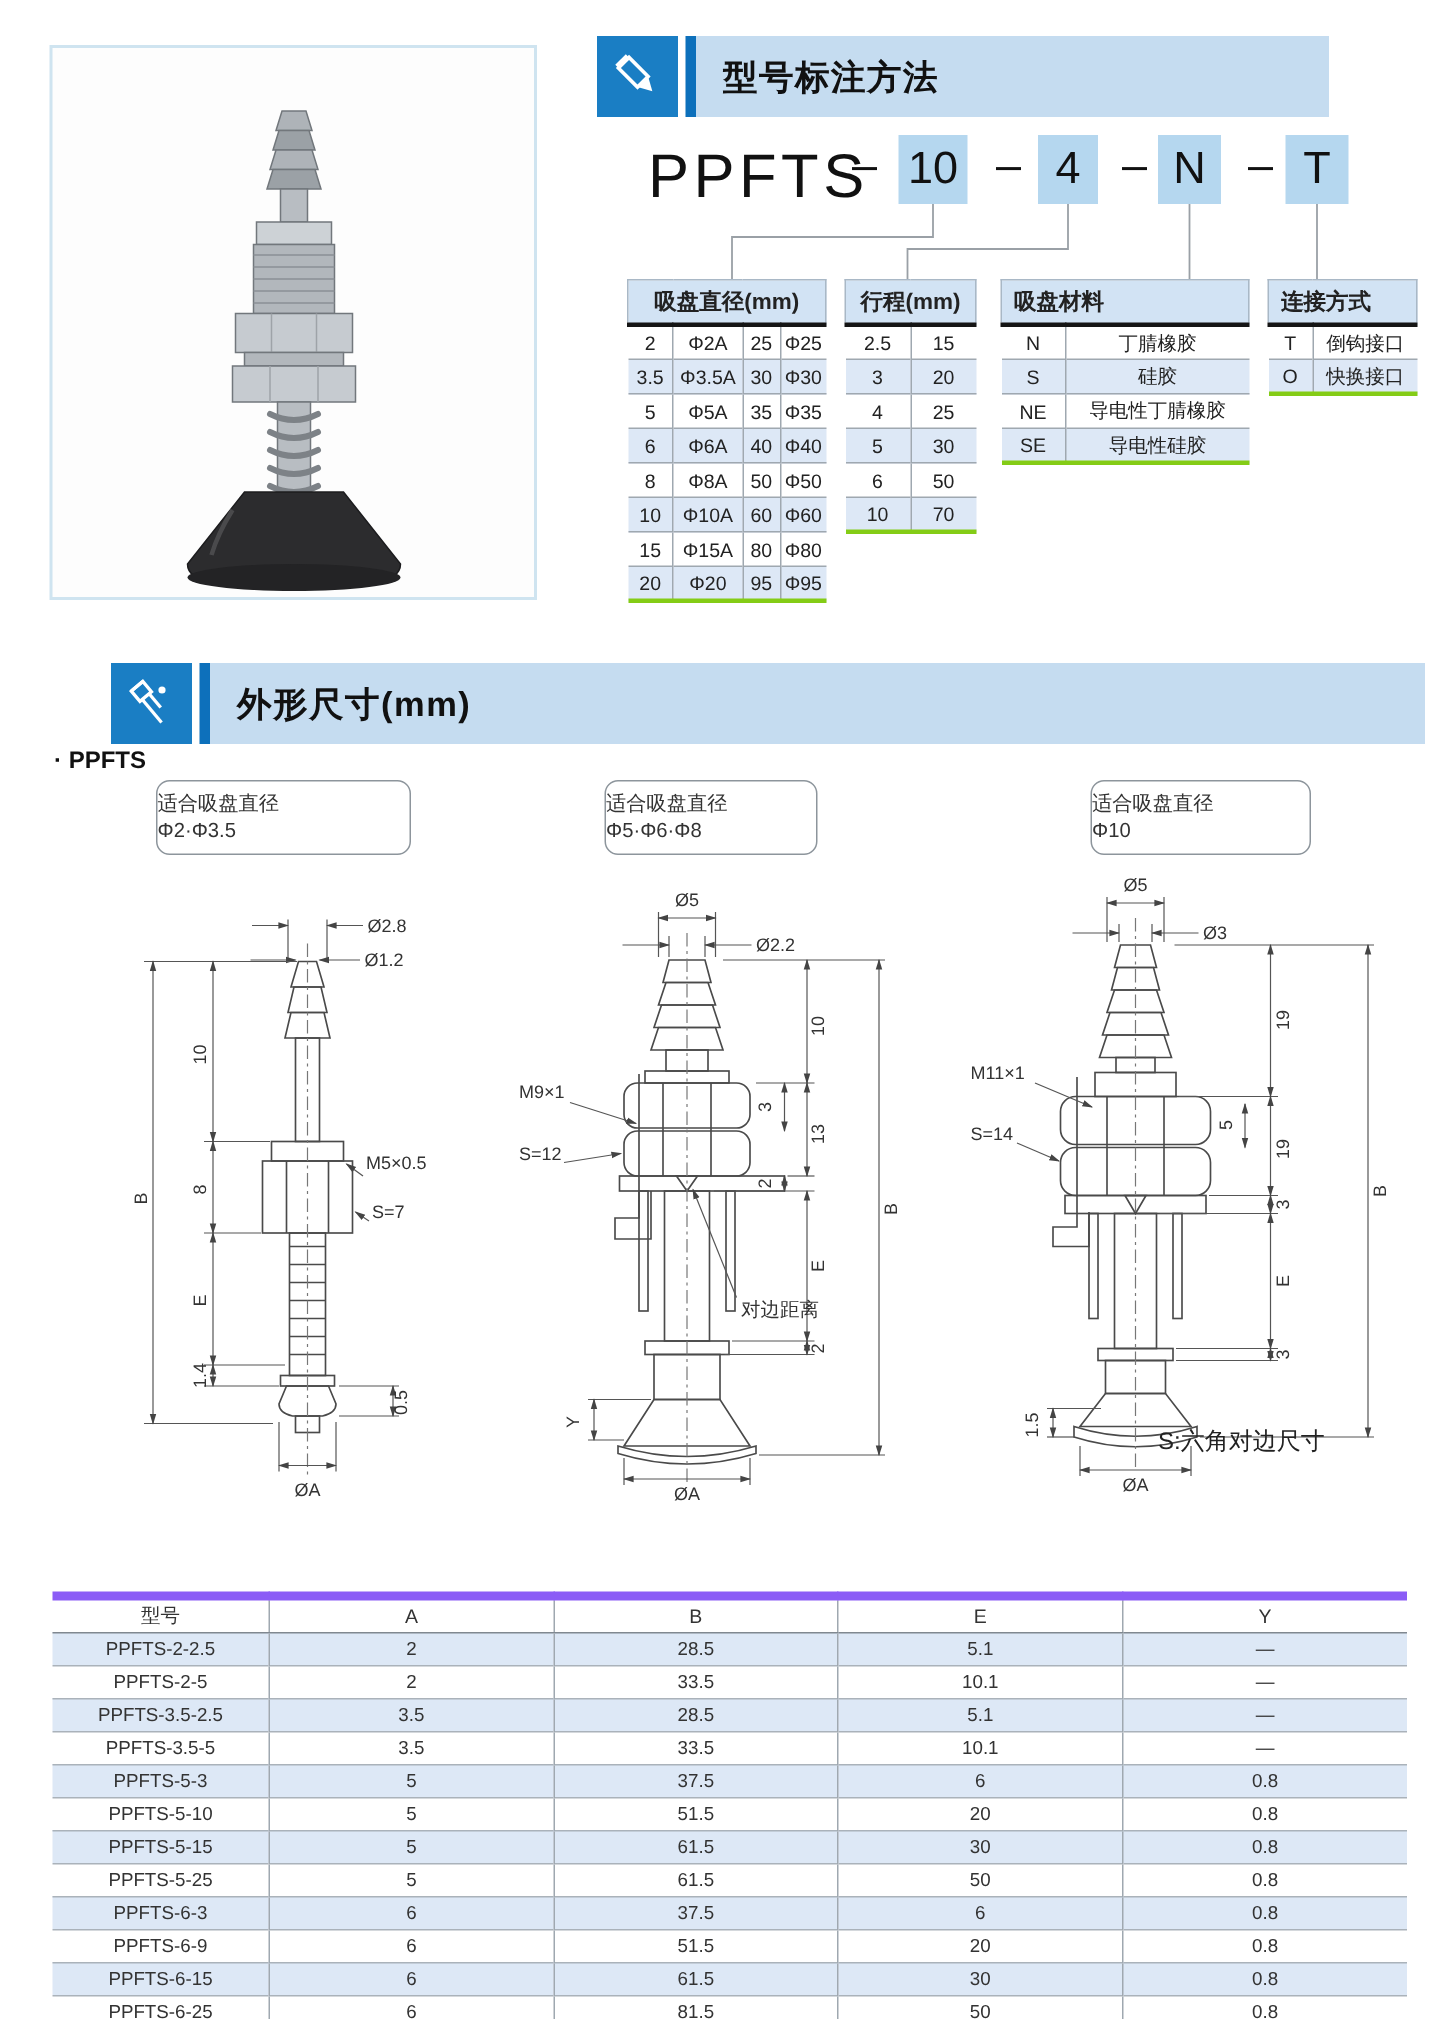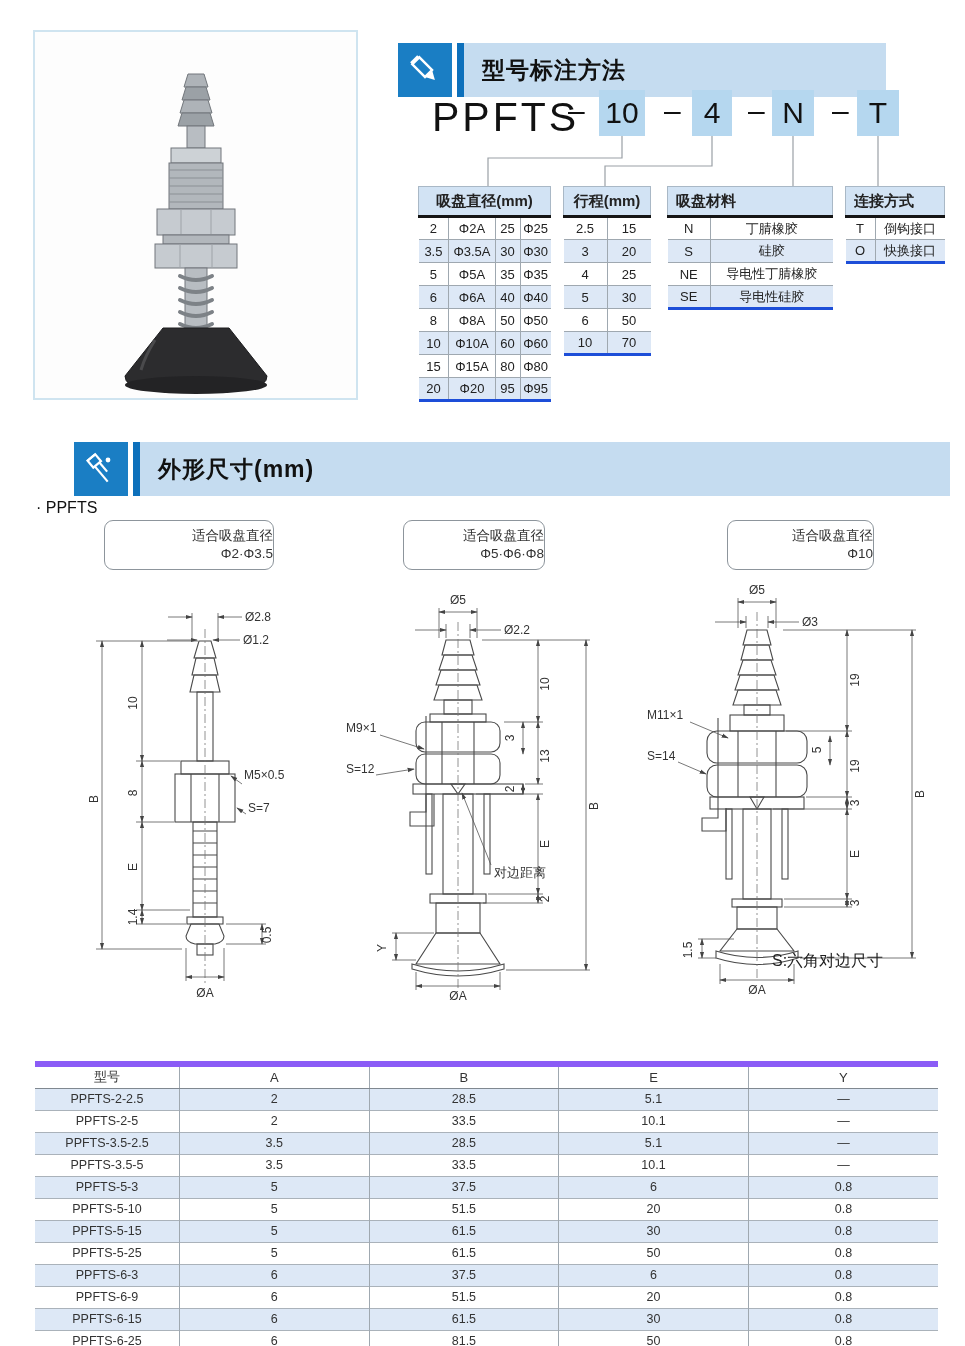--- a/index.html
+++ b/index.html
@@ -29,26 +29,26 @@
 
   
   .mini { position:absolute; border-collapse:collapse; table-layout:fixed; font-size:13px; text-align:center; }
   .mini thead th { background:#d2e3f4; font-size:15px; font-weight:bold; height:30px;
                    border:1px solid #a9b8c6; border-bottom:3px solid #151515; }
   .mini thead th.left { text-align:left; padding-left:8px; }
   .mini tbody td { height:23px; border-top:1px solid #9fa8b0; }
   .mini tbody td + td { border-left:1px solid #9fa8b0; }
   .mini tbody tr:first-child td { border-top:none; }
   .mini tbody tr:nth-child(even) { background:#dde8f6; }
-  .mini { border-bottom:3px solid #1d4ed8; }
-
-  .ppfts-label { position:absolute; left:36px; top:499px; font-size:16px; font-weight:normal; color:#111; }
+  .mini { border-bottom:3px solid #84cc16; }
+
+  .ppfts-label { position:absolute; left:36px; top:499px; font-size:16px; font-weight:bold; color:#111; }
 
   .cap-box { position:absolute; height:50px; border:1px solid #8d959c; border-radius:9px;
-             background:#fff; text-align:right; font-size:13.5px; color:#333; padding-top:6px; line-height:18px; }
+             background:#fff; text-align:left; font-size:13.5px; color:#333; padding-top:6px; line-height:18px; }
 
   .drawing { position:absolute; }
   .dim-note { position:absolute; left:772px; top:951px; font-size:16px; color:#222; }
 
   
   .spec { position:absolute; left:35px; top:1061px; width:903px; border-collapse:collapse;
           table-layout:fixed; font-size:12.5px; text-align:center; color:#333;
           border-top:6px solid #8b5cf6; border-bottom:4px solid #151515; }
   .spec th { font-weight:normal; font-size:13px; height:24px; border-bottom:1px solid #808890; background:#ffffff; }
   .spec td { height:22px; border-top:1px solid #aab2ba; }
@@ -97,21 +97,21 @@
         <path d="M145,280 q16,8 32,0"></path>
         <path d="M145,292 q16,8 32,0"></path>
       </g>
 
       <path d="M128,296 L194,296 L232,344 Q232,354 214,356 L108,356 Q90,354 90,344 Z" fill="#2c2c2e" stroke="#1c1c1e"></path>
       <ellipse cx="161" cy="353" rx="71" ry="9" fill="#232325"></ellipse>
       <path d="M120,308 q-10,16 -14,30" stroke="#4a4a4c" fill="none" stroke-width="3"></path>
     </svg>
   </div>
 
-  <div class="sec-hd" style="left:398px; top:43px; width:488px;text-align:center;">
+  <div class="sec-hd" style="left:398px; top:24px; width:488px;text-align:center;">
     <div class="ico">
       <svg width="34" height="34" viewBox="0 0 34 34">
         <g transform="rotate(-45 17 17)">
           <rect x="12" y="4" width="10" height="18" fill="none" stroke="#fff" stroke-width="2.4"></rect>
           <polygon points="12,22 22,22 17,31" fill="#fff"></polygon>
           <rect x="12" y="1" width="10" height="3.5" fill="#fff"></rect>
         </g>
       </svg>
     </div>
     <div class="gap"></div>

